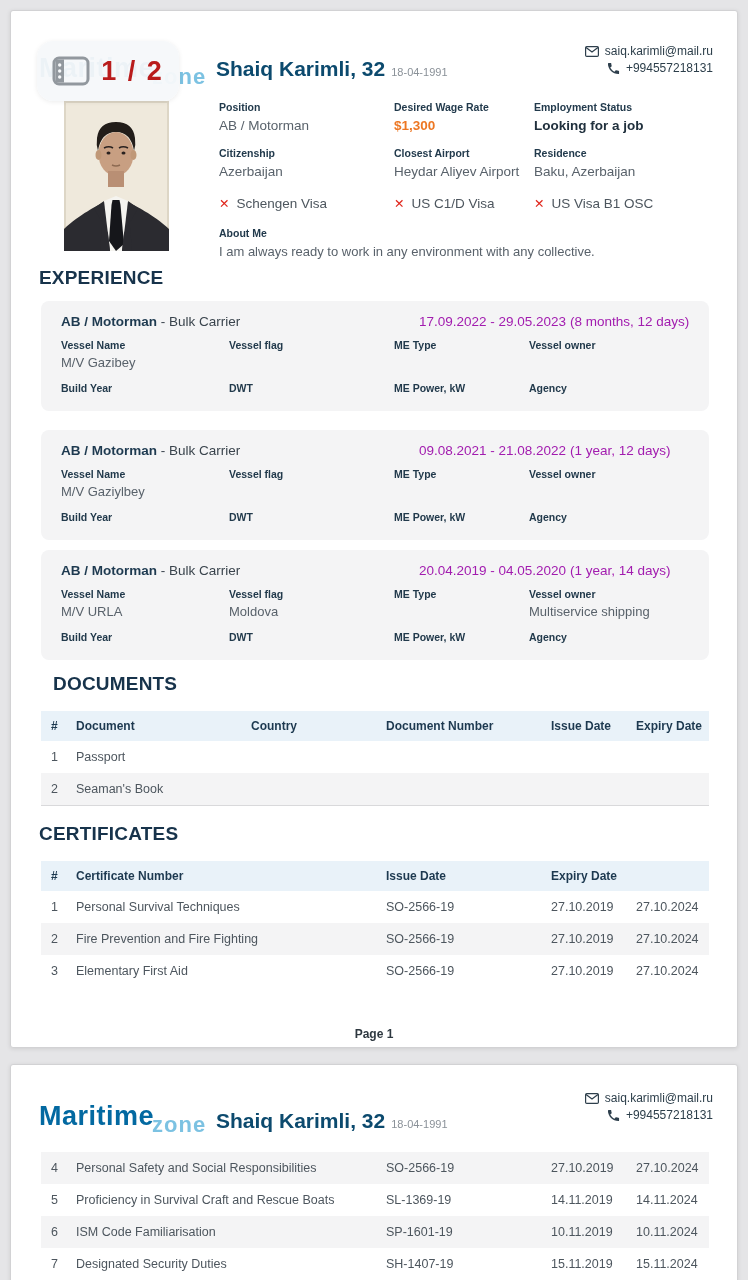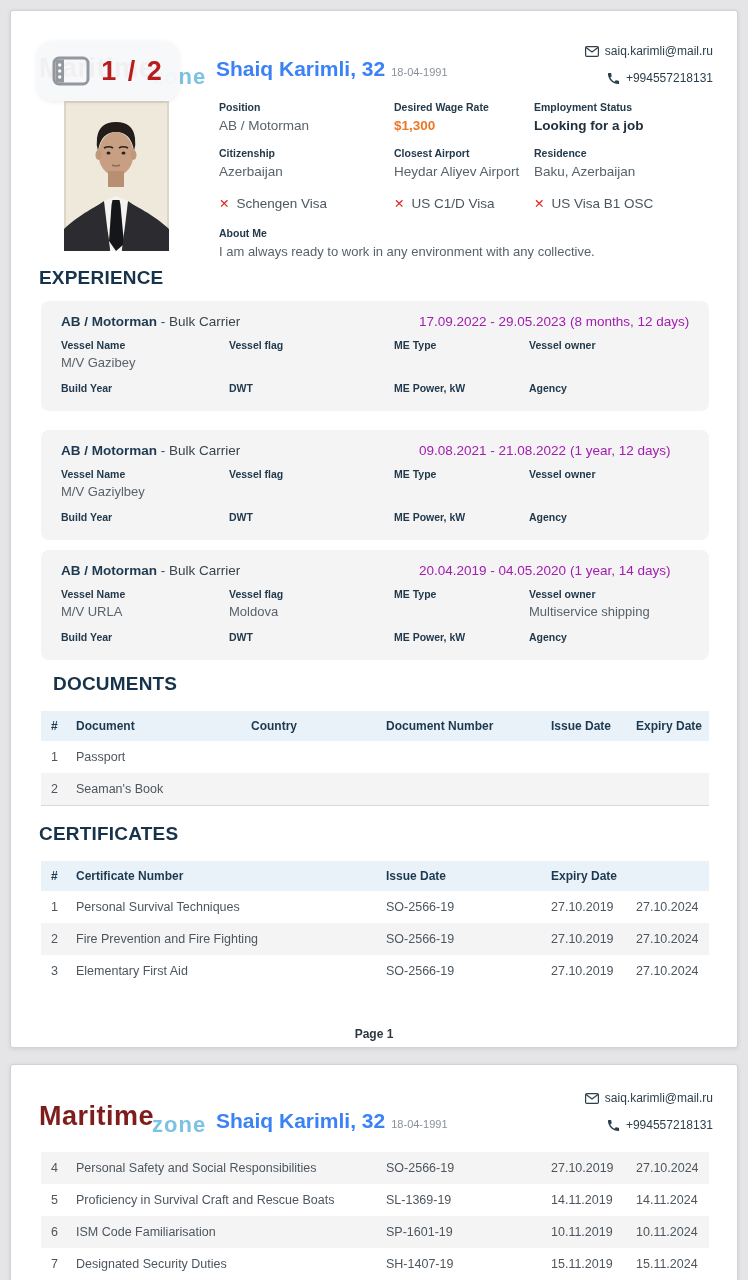--- a/index.html
+++ b/index.html
@@ -13,26 +13,26 @@
   .page {
     position: absolute; left: 10px; width: 728px; background: #ffffff;
     border: 1px solid #d2d2d4; border-radius: 3px;
     box-shadow: 0 1px 4px rgba(0,0,0,0.10);
   }
   #page1 { top: 10px; height: 1038px; overflow: hidden; }
   #page2 { top: 1064px; height: 260px; overflow: hidden; }
 
   
   .logo { position: absolute; left: 28px; top: 42px; white-space: nowrap; }
-  .logo-main { font-size: 27px; font-weight: bold; color: #7f1d1d; letter-spacing: 0.5px; }
+  .logo-main { font-size: 27px; font-weight: bold; color: #0369a1; letter-spacing: 0.5px; }
   .logo-sub { font-size: 22px; font-weight: bold; color: #7cc2e2; letter-spacing: 1px; position: relative; top: 7px; left: -2px; }
   .person { position: absolute; left: 205px; white-space: nowrap; }
-  .person-name { font-size: 21px; font-weight: bold; color: #3b82f6; }
+  .person-name { font-size: 21px; font-weight: bold; color: #0c4a6e; }
   .person-dob { font-size: 11px; color: #8a9198; margin-left: 6px; }
-  .contacts { position: absolute; right: 24px; display: flex; flex-direction: column; gap: 13px; align-items: flex-end; }
+  .contacts { position: absolute; right: 24px; display: flex; flex-direction: column; gap: 3px; align-items: flex-end; }
   .contact-row { display: flex; align-items: center; gap: 6px; font-size: 12px; color: #2c3e4a; }
   .cicon { display: inline-flex; align-items: center; }
 
   
   .pill {
     position: absolute; left: 26px; top: 30px; width: 142px; height: 60px; z-index: 5;
     background: rgba(246,248,250,0.96); border-radius: 16px;
     display: flex; align-items: center; justify-content: center; gap: 11px;
     box-shadow: 0 1px 5px rgba(0,0,0,0.08);
   }

